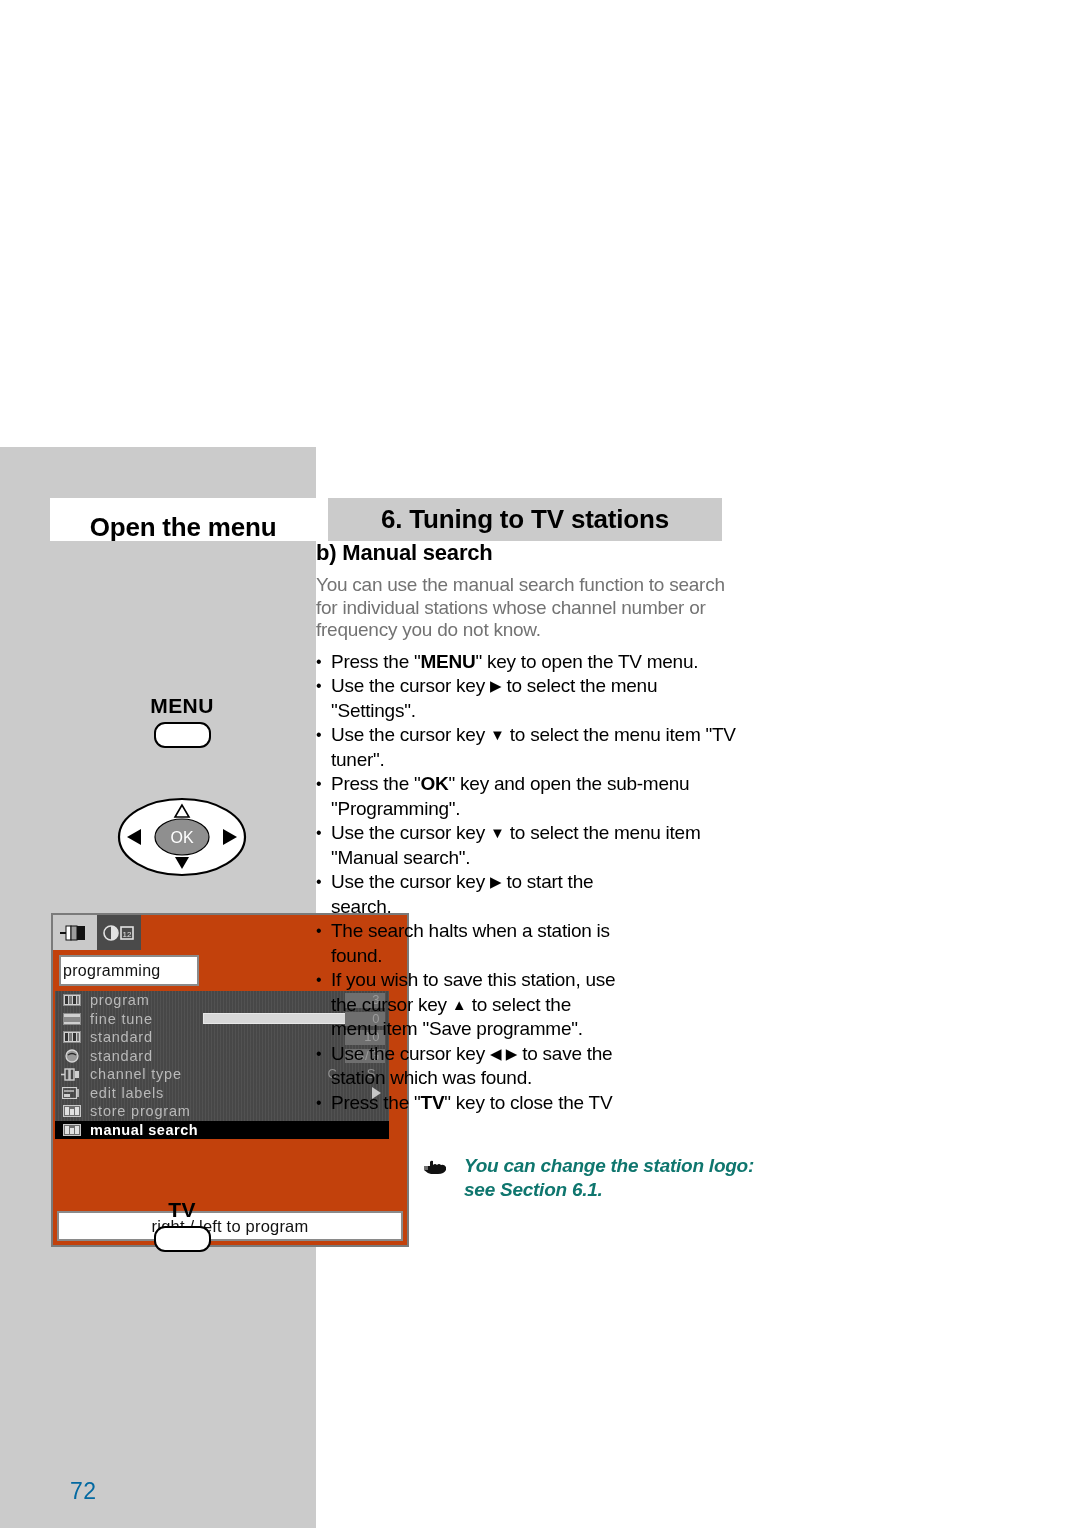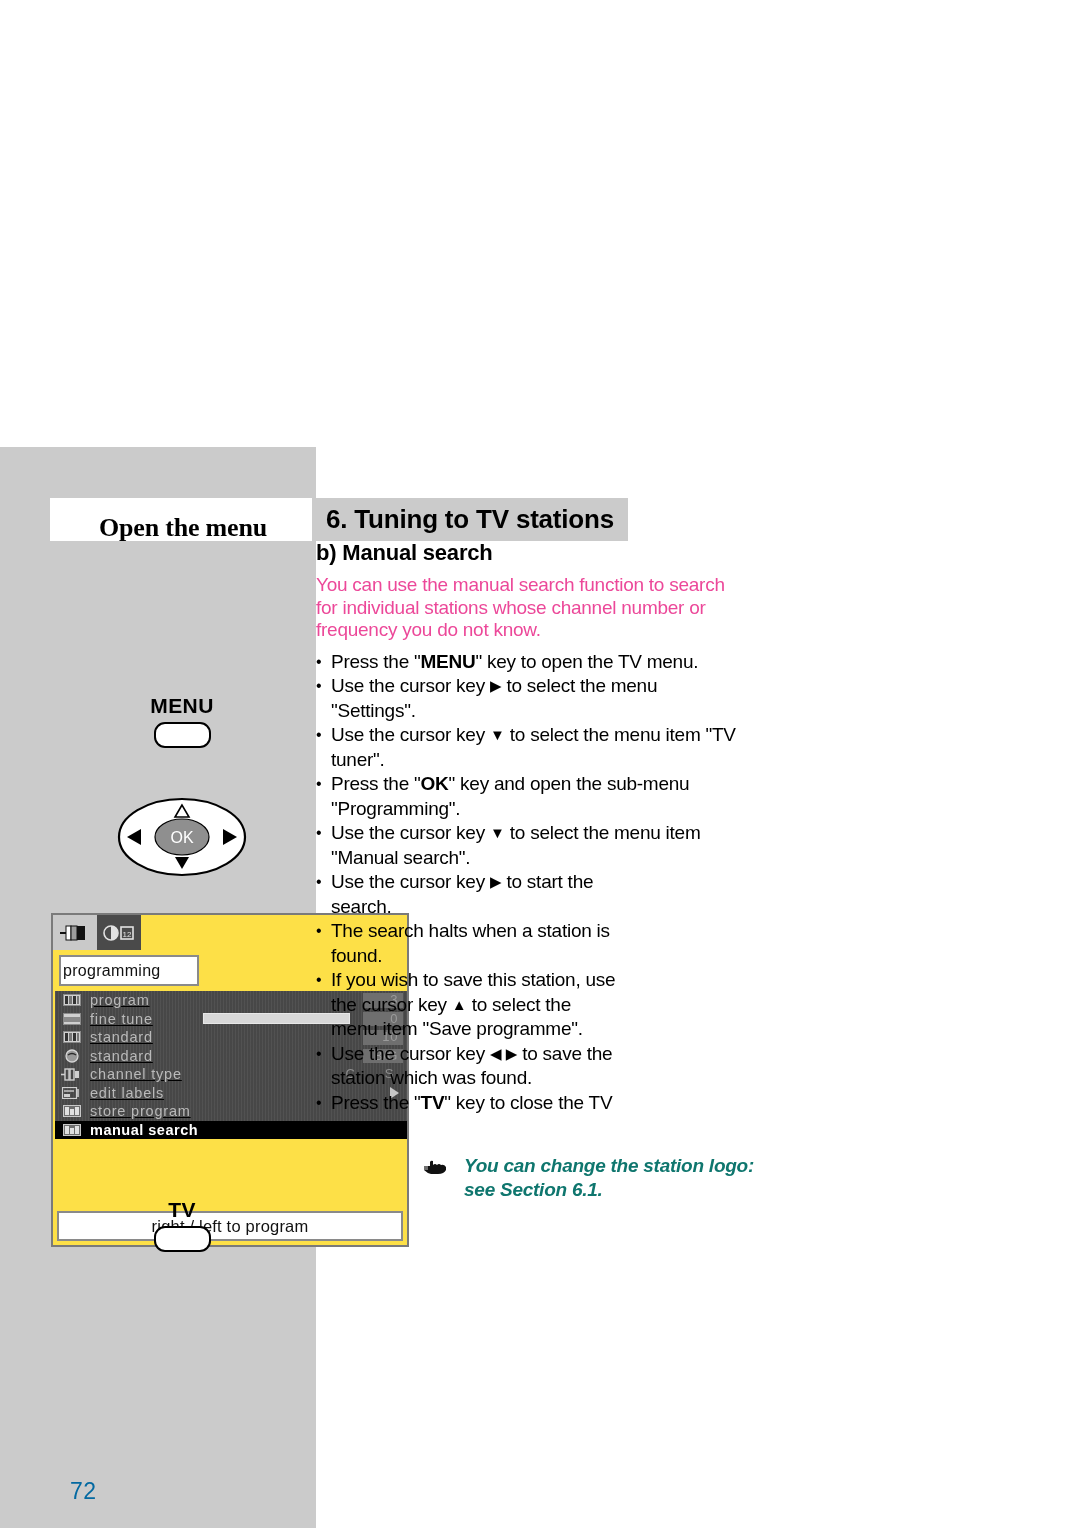--- a/index.html
+++ b/index.html
@@ -43,28 +43,28 @@
     background: #ffffff;
     display: flex;
     align-items: center;
     justify-content: center;
   }
   .hdr-left-text {
     font-size: 26px;
     font-weight: bold;
     color: #000;
     letter-spacing: -0.2px;
-    font-family: Liberation Serif, serif;
+    font-family: Liberation Sans, sans-serif;
     margin-top: 16px;
   }
   .hdr-right {
     position: absolute;
-    left: 312px;
+    left: 328px;
     top: 498px;
-    width: 316px;
+    width: 394px;
     height: 43px;
     background: #cbcbcb;
     display: flex;
     align-items: center;
     justify-content: center;
   }
   .hdr-right-text {
     font-size: 26px;
     font-weight: bold;
     color: #000;
@@ -81,21 +81,21 @@
   .sec-title {
     font-size: 22px;
     font-weight: bold;
     color: #000;
     margin: 0 0 8px 0;
     letter-spacing: -0.2px;
   }
   .para {
     font-size: 19px;
     line-height: 22.5px;
-    color: #ec4899;
+    color: #737373;
     margin: 0 0 8px 0;
     letter-spacing: -0.25px;
   }
   .sub-title {
     font-size: 19px;
     font-weight: bold;
     color: #000;
     text-decoration: underline;
     margin: 4px 0 3px 0;
     letter-spacing: -0.25px;
@@ -182,21 +182,21 @@
     height: 80px;
   }
 
   
   .tvmenu {
     position: absolute;
     left: 51px;
     top: 913px;
     width: 358px;
     height: 334px;
-    background: #fde047;
+    background: #c2410c;
     border: 2px solid #7a7a7a;
     box-sizing: border-box;
   }
   .tv-tabs {
     position: absolute;
     left: 0; top: 0;
     height: 35px;
     display: flex;
   }
   .tv-tab {
@@ -223,27 +223,26 @@
     padding-left: 2px;
     font-size: 16px;
     color: #111;
     letter-spacing: 0.3px;
   }
 
   .tv-list {
     position: absolute;
     left: 2px;
     top: 76px;
-    right: 0;
+    right: 18px;
     height: 140px;
     background: #4a4a4a;
     background-image: repeating-linear-gradient(90deg,
         rgba(255,255,255,0.045) 0px, rgba(255,255,255,0.045) 1px,
         rgba(0,0,0,0.04) 1px, rgba(0,0,0,0.04) 3px);
-    text-decoration: underline;
   }
   .tv-row {
     position: relative;
     height: 18.5px;
     display: flex;
     align-items: center;
     padding-left: 6px;
   }
   .tv-row .ricon {
     width: 22px;

